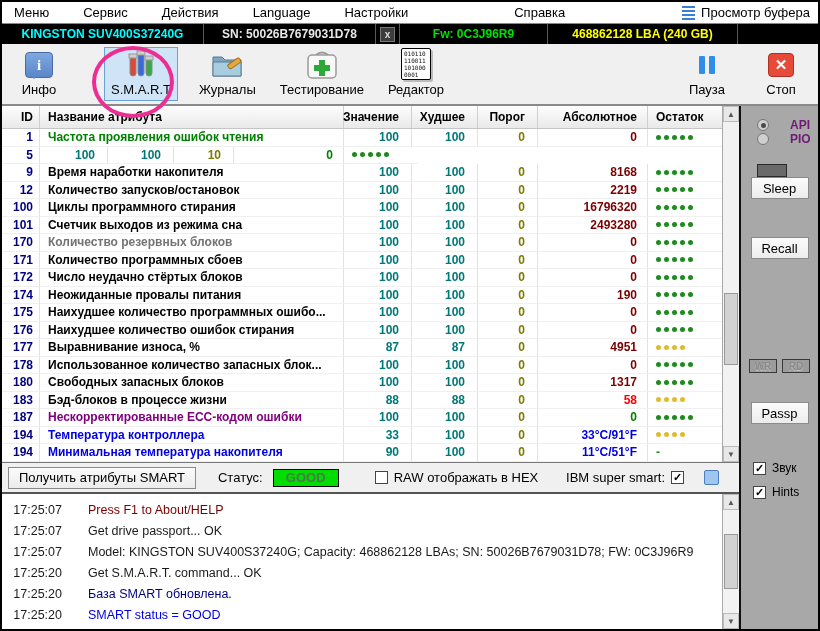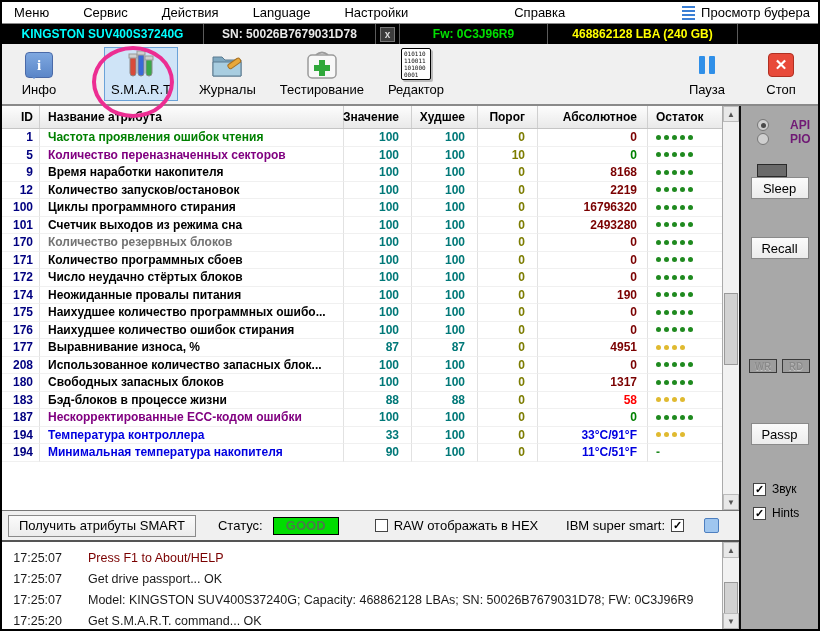--- a/index.html
+++ b/index.html
@@ -45,21 +45,21 @@
   
   .icon-editor { width:30px; height:32px; background:#fff; border:1.5px solid #000; border-radius:2px; padding:1px 2px; font-family:"DejaVu Sans Mono", monospace; font-size:6px; line-height:7px; color:#111; box-shadow:2px 2px 0 #bbb; }
   
   .annotation { position:absolute; left:90px; top:44px; width:82px; height:72px; border:4px solid #ec2d92; border-radius:50%; pointer-events:none; z-index:50; }
 
   
   .main { flex:1; display:flex; min-height:0; }
   .left { width:739px; display:flex; flex-direction:column; border-right:2px solid #111; }
 
   
-  .table-wrap { height:405px; background:#fff; display:flex; border-bottom:1px solid #777; }
+  .table-wrap { height:357px; background:#fff; display:flex; border-bottom:1px solid #777; }
   .table-cols { flex:1; display:flex; flex-direction:column; min-width:0; }
   .thead { height:23px; display:flex; align-items:center; background:linear-gradient(#fdfdfd,#e9e9e9); border-bottom:1px solid #c5c5c5; font-weight:bold; }
   .thead .cell { border-right:1px solid #cfcfcf; height:100%; display:flex; align-items:center; }
   .tbody { flex:1; overflow:hidden; }
   .trow { height:17.5px; display:flex; align-items:center; font-weight:bold; }
   .trow .cell { height:100%; display:flex; align-items:center; border-right:1px solid #e2e2e2; border-bottom:1px solid #f0f0f0; }
   .c-id { width:38px; justify-content:flex-end; padding-right:6px; color:#000080; }
   .c-name { flex:1; padding-left:8px; min-width:0; overflow:hidden; white-space:nowrap; }
   .c-val { width:68px; justify-content:flex-end; padding-right:12px; color:#007878; }
   .c-worst { width:66px; justify-content:flex-end; padding-right:12px; color:#007878; }
@@ -237,21 +237,20 @@
                 <div class="cell c-dots">
                   <span class="dot" style="background: rgb(31, 138, 31);"></span>
                   <span class="dot" style="background: rgb(31, 138, 31);"></span>
                   <span class="dot" style="background: rgb(31, 138, 31);"></span>
                   <span class="dot" style="background: rgb(31, 138, 31);"></span>
                   <span class="dot" style="background: rgb(31, 138, 31);"></span>
                 </div>
               </div>
               <div class="trow">
                 <div class="cell c-id">5</div>
-                <div class="cell c-name" style="color: rgb(128, 0, 128);">Количество переназначенных секторов</div>
                 <div class="cell c-val">100</div>
                 <div class="cell c-worst">100</div>
                 <div class="cell c-thr">10</div>
                 <div class="cell c-abs" style="color: rgb(0, 128, 0);">0</div>
                 <div class="cell c-dots">
                   <span class="dot" style="background: rgb(31, 138, 31);"></span>
                   <span class="dot" style="background: rgb(31, 138, 31);"></span>
                   <span class="dot" style="background: rgb(31, 138, 31);"></span>
                   <span class="dot" style="background: rgb(31, 138, 31);"></span>
                   <span class="dot" style="background: rgb(31, 138, 31);"></span>
@@ -415,21 +414,21 @@
                 <div class="cell c-thr">0</div>
                 <div class="cell c-abs" style="color: rgb(122, 0, 0);">4951</div>
                 <div class="cell c-dots">
                   <span class="dot" style="background: rgb(224, 186, 48);"></span>
                   <span class="dot" style="background: rgb(224, 186, 48);"></span>
                   <span class="dot" style="background: rgb(224, 186, 48);"></span>
                   <span class="dot" style="background: rgb(224, 186, 48);"></span>
                 </div>
               </div>
               <div class="trow">
-                <div class="cell c-id">208</div>
+                <div class="cell c-id">178</div>
                 <div class="cell c-name" style="color: rgb(0, 0, 0);">Использованное количество запасных блок...</div>
                 <div class="cell c-val">100</div>
                 <div class="cell c-worst">100</div>
                 <div class="cell c-thr">0</div>
                 <div class="cell c-abs" style="color: rgb(122, 0, 0);">0</div>
                 <div class="cell c-dots">
                   <span class="dot" style="background: rgb(31, 138, 31);"></span>
                   <span class="dot" style="background: rgb(31, 138, 31);"></span>
                   <span class="dot" style="background: rgb(31, 138, 31);"></span>
                   <span class="dot" style="background: rgb(31, 138, 31);"></span>
@@ -572,21 +571,21 @@
         <span class="radio"></span>
         <span>PIO</span>
       </div>
       <div class="led" style="margin-top:18px;"></div>
       <div class="btn side-btn" style="">Sleep</div>
       <div class="btn side-btn" style="margin-top:38px;">Recall</div>
       <div class="wr-rd" style="margin-top:100px;">
         <span class="mini-btn">WR</span>
         <span class="mini-btn">RD</span>
       </div>
-      <div class="btn side-btn" style="margin-top:50px;">Passp</div>
+      <div class="btn side-btn" style="margin-top:29px;">Passp</div>
       <div class="side-check" style="margin-top:37px;">
         <span class="cbx">✓</span>
         <span>Звук</span>
       </div>
       <div class="side-check" style="margin-top:10px;">
         <span class="cbx">✓</span>
         <span>Hints</span>
       </div>
     </div>
   </div>

